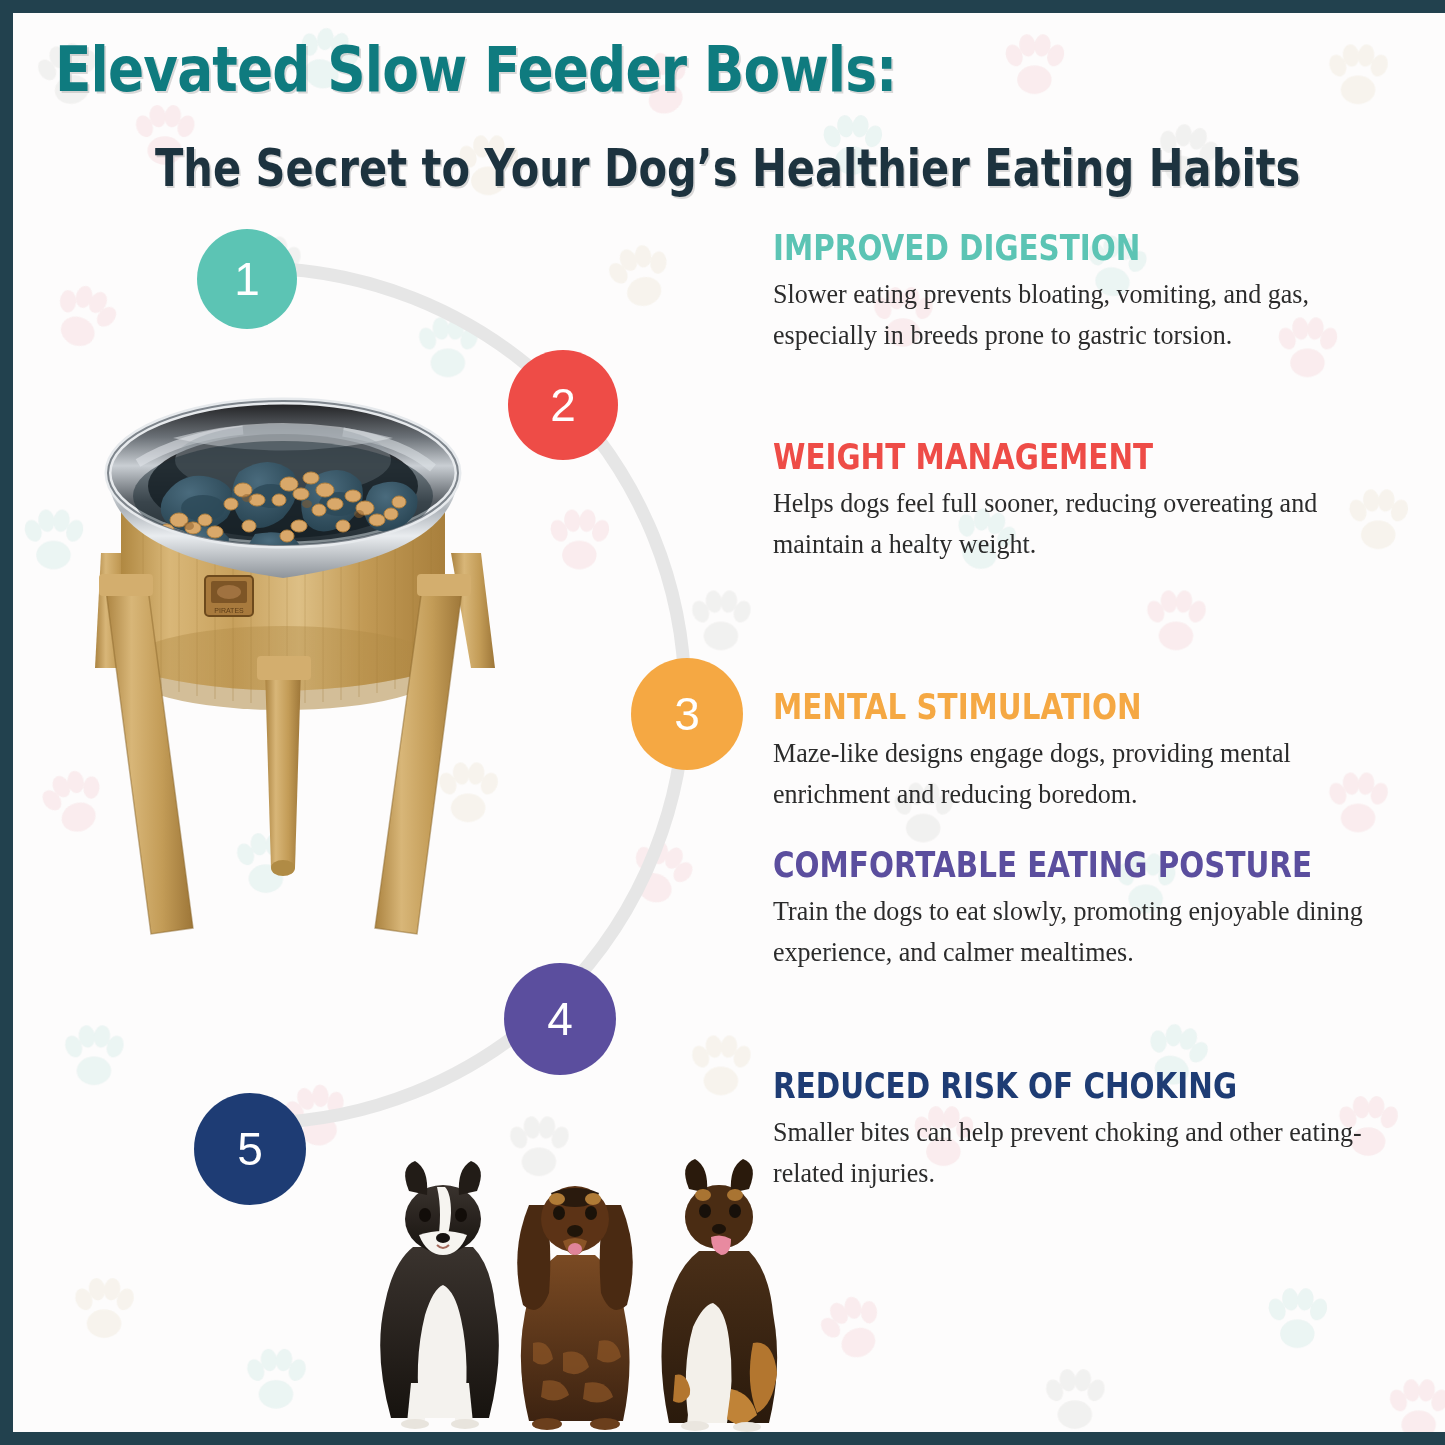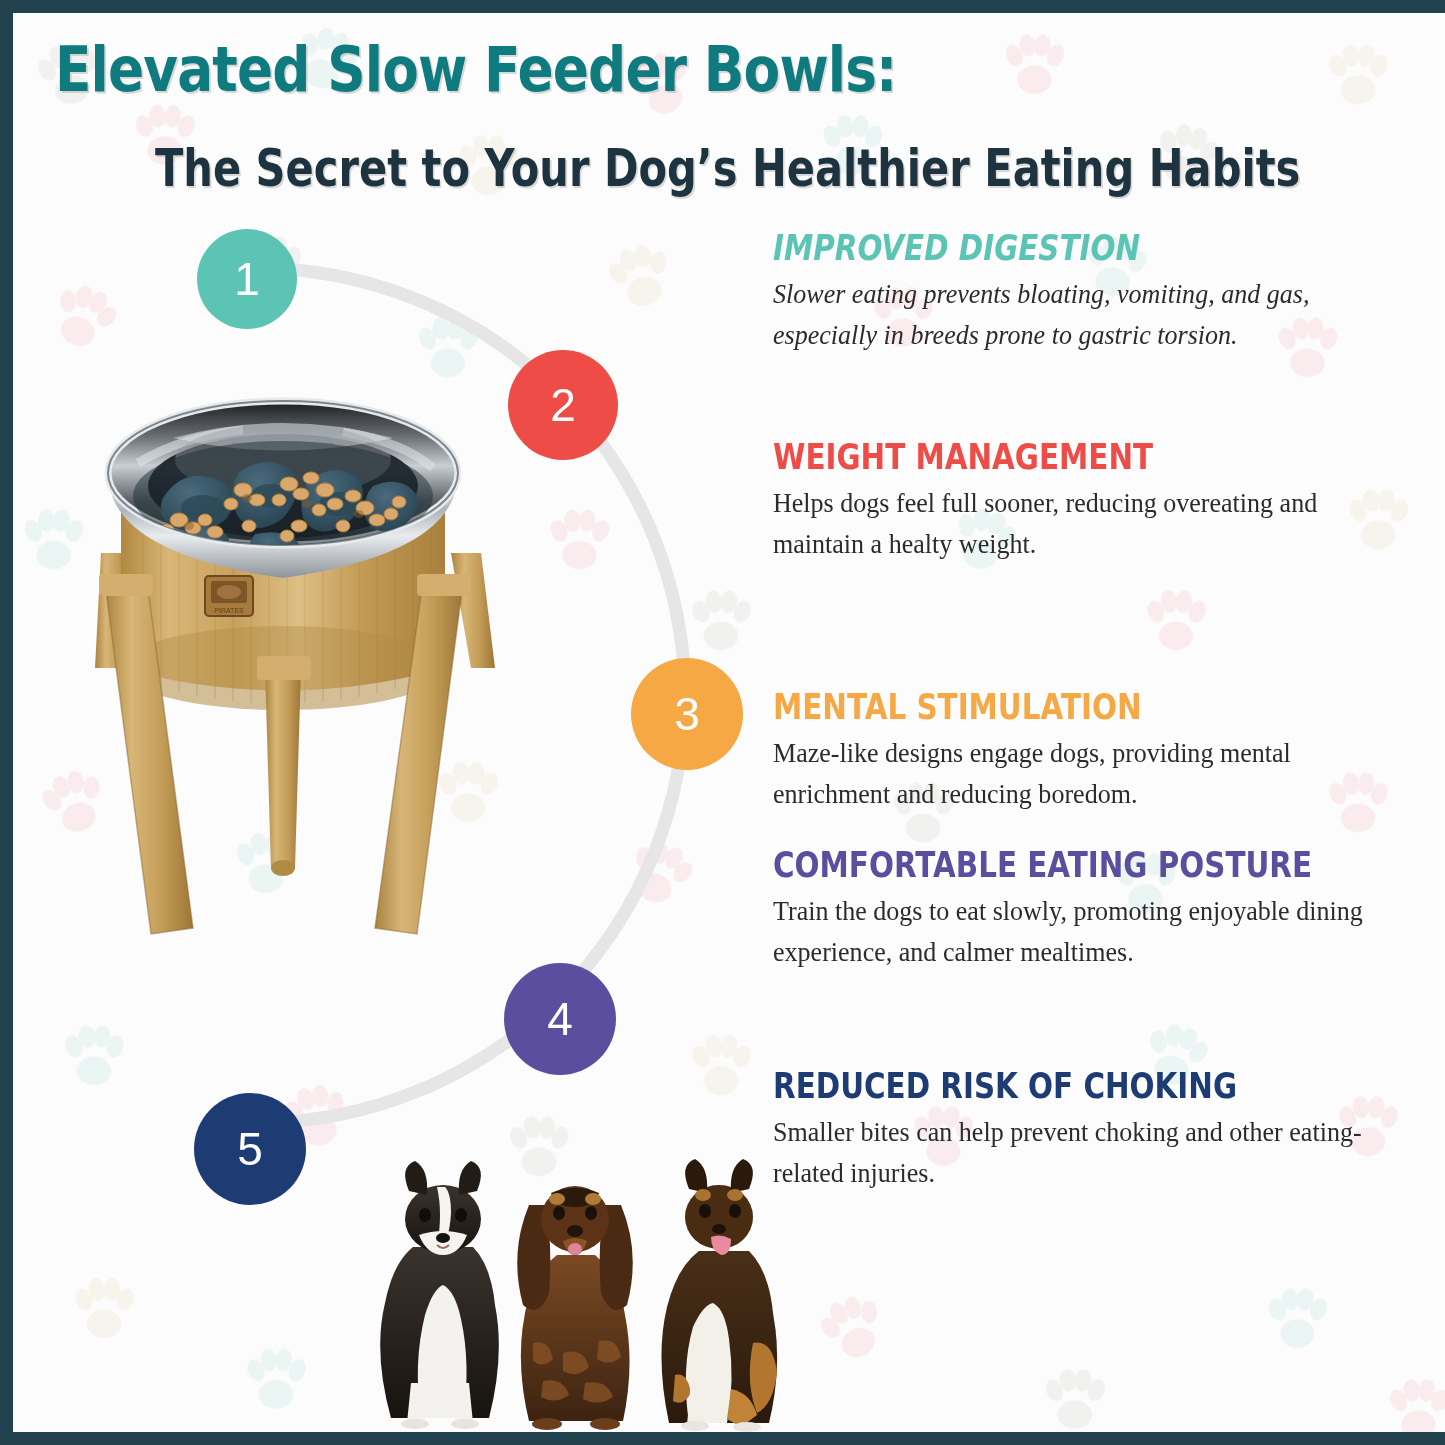--- a/index.html
+++ b/index.html
@@ -415,21 +415,21 @@
 
   <div id="badge-layer">
       <div class="badge" style="left: 184px; top: 216px; width: 100px; height: 100px; background: rgb(92, 196, 180);">1</div>
       <div class="badge" style="left: 495px; top: 337px; width: 110px; height: 110px; background: rgb(238, 76, 71);">2</div>
       <div class="badge" style="left: 618px; top: 645px; width: 112px; height: 112px; background: rgb(245, 168, 67);">3</div>
       <div class="badge" style="left: 491px; top: 950px; width: 112px; height: 112px; background: rgb(91, 78, 158);">4</div>
       <div class="badge" style="left: 181px; top: 1080px; width: 112px; height: 112px; background: rgb(30, 60, 116);">5</div>
     </div>
 
   <div id="benefit-layer">
-      <div class="block" style="top: 215px; font-style: italic;">
+      <div class="block" style="top: 215px;">
         <h2 style="color: rgb(92, 196, 180);">IMPROVED DIGESTION</h2>
         <p>Slower eating prevents bloating, vomiting, and gas, especially in breeds prone to gastric torsion.</p>
       </div>
       <div class="block" style="top: 424px;">
         <h2 style="color: rgb(238, 76, 71);">WEIGHT MANAGEMENT</h2>
         <p>Helps dogs feel full sooner, reducing overeating and maintain a healty weight.</p>
       </div>
       <div class="block" style="top: 674px;">
         <h2 style="color: rgb(245, 168, 67);">MENTAL STIMULATION</h2>
         <p>Maze-like designs engage dogs, providing mental enrichment and reducing boredom.</p>

